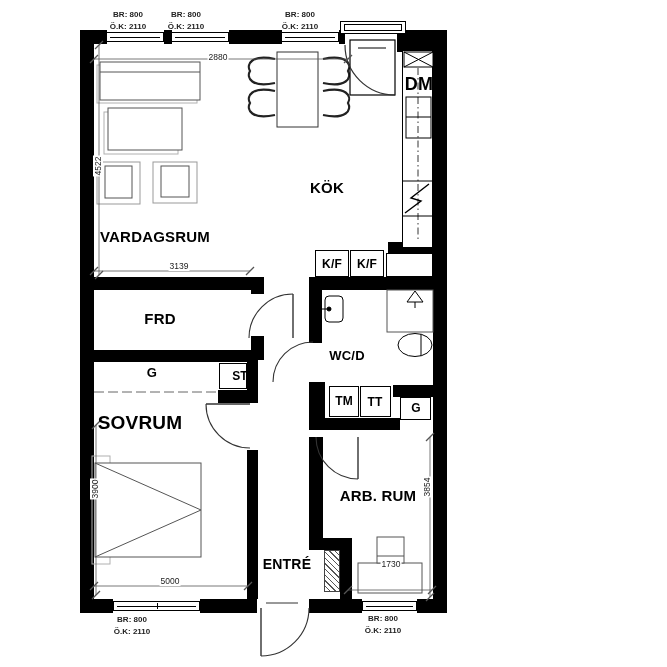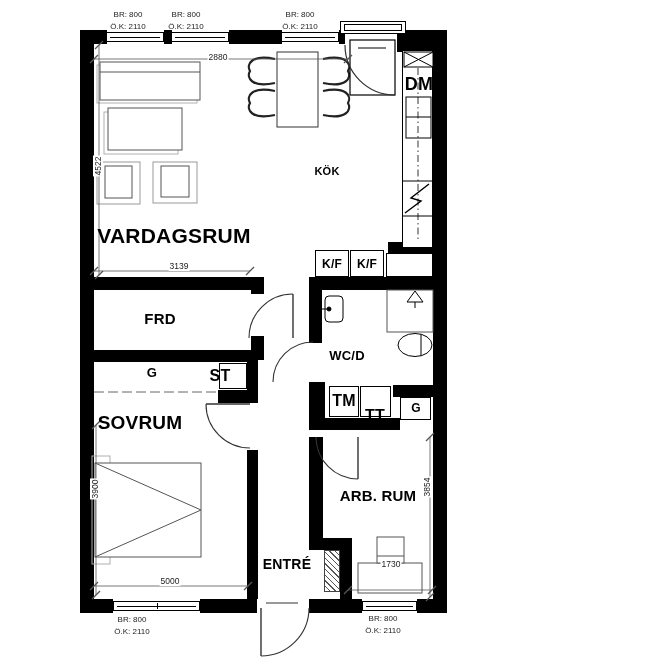--- a/index.html
+++ b/index.html
@@ -8,21 +8,21 @@
   .w{position:absolute;background:#000;}
   .win{position:absolute;background:#fff;border:1px solid #000;box-sizing:border-box;}
   .win .mid{position:absolute;left:3px;right:3px;top:50%;border-top:1px solid #000;}
   .win .vdiv{position:absolute;top:1px;bottom:1px;left:50%;border-left:1px solid #000;}
   .lbl{position:absolute;font-weight:bold;white-space:nowrap;
        transform:translate(-50%,-50%);letter-spacing:.2px;}
   .dim{position:absolute;font-size:8.5px;color:#222;white-space:nowrap;
        transform:translate(-50%,-50%);background:#fff;padding:0 1px;}
   .vdim{transform:translate(-50%,-50%) rotate(-90deg);}
   .wlab{position:absolute;font-size:8px;color:#222;text-align:center;line-height:12px;
-        transform:translateX(-50%);white-space:nowrap;}
+        transform:translateX(-50%);white-space:nowrap;font-weight:bold;}
   .box{position:absolute;background:#fff;border:1.2px solid #000;box-sizing:border-box;}
   .rack{position:absolute;border:1px solid #444;box-sizing:border-box;
         background:repeating-linear-gradient(45deg,#fff 0 3px,#555 3px 4px);}
   svg{position:absolute;left:0;top:0;}
 </style>
 </head>
 <body>
 
 <div id="plan">
 
@@ -205,36 +205,36 @@
         <line x1="244" y1="590" x2="252" y2="582" stroke-width="1.2"></line>
       <line x1="348" y1="590" x2="432" y2="590"></line>
       <line x1="344" y1="594" x2="352" y2="586" stroke-width="1.2"></line>
         <line x1="428" y1="594" x2="436" y2="586" stroke-width="1.2"></line>
       <line x1="430" y1="437" x2="430" y2="597"></line>
       <line x1="426" y1="441" x2="434" y2="433" stroke-width="1.2"></line>
         <line x1="426" y1="601" x2="434" y2="593" stroke-width="1.2"></line>
     </g>
   </svg>
 
-  <div class="lbl" style="left:174px;top:236px;font-size:21px">VARDAGSRUM</div>
-  <div class="lbl" style="left:327px;top:171px;font-size:11px">KÖK</div>
+  <div class="lbl" style="left:155px;top:236px;font-size:15px">VARDAGSRUM</div>
+  <div class="lbl" style="left:327px;top:187px;font-size:15px">KÖK</div>
   <div class="lbl" style="left:160px;top:318px;font-size:15px">FRD</div>
   <div class="lbl" style="left:140px;top:423px;font-size:19px">SOVRUM</div>
   <div class="lbl" style="left:347px;top:355px;font-size:13px">WC/D</div>
   <div class="lbl" style="left:378px;top:495px;font-size:15px">ARB. RUM</div>
   <div class="lbl" style="left:287px;top:564px;font-size:14px">ENTRÉ</div>
 
   <div class="lbl" style="left:419px;top:84px;font-size:18px">DM</div>
   <div class="lbl" style="left:332px;top:264px;font-size:12px">K/F</div>
   <div class="lbl" style="left:367px;top:264px;font-size:12px">K/F</div>
-  <div class="lbl" style="left:344px;top:401px;font-size:16px">TM</div>
-  <div class="lbl" style="left:375px;top:416px;font-size:16px">TT</div>
+  <div class="lbl" style="left:344px;top:401px;font-size:12px">TM</div>
+  <div class="lbl" style="left:375px;top:402px;font-size:12px">TT</div>
   <div class="lbl" style="left:416px;top:408px;font-size:12px">G</div>
   <div class="lbl" style="left:152px;top:372px;font-size:13px">G</div>
-  <div class="lbl" style="left:220px;top:376px;font-size:16px">ST</div>
+  <div class="lbl" style="left:240px;top:376px;font-size:12px">ST</div>
 
   <div class="dim" style="left:218px;top:57px">2880</div>
   <div class="dim vdim" style="left:98px;top:166px">4522</div>
   <div class="dim" style="left:179px;top:266px">3139</div>
   <div class="dim vdim" style="left:95px;top:489px">3900</div>
   <div class="dim" style="left:170px;top:581px">5000</div>
   <div class="dim" style="left:391px;top:564px">1730</div>
   <div class="dim vdim" style="left:427px;top:487px">3854</div>
 
   <div class="wlab" style="left:128px;top:9px">

